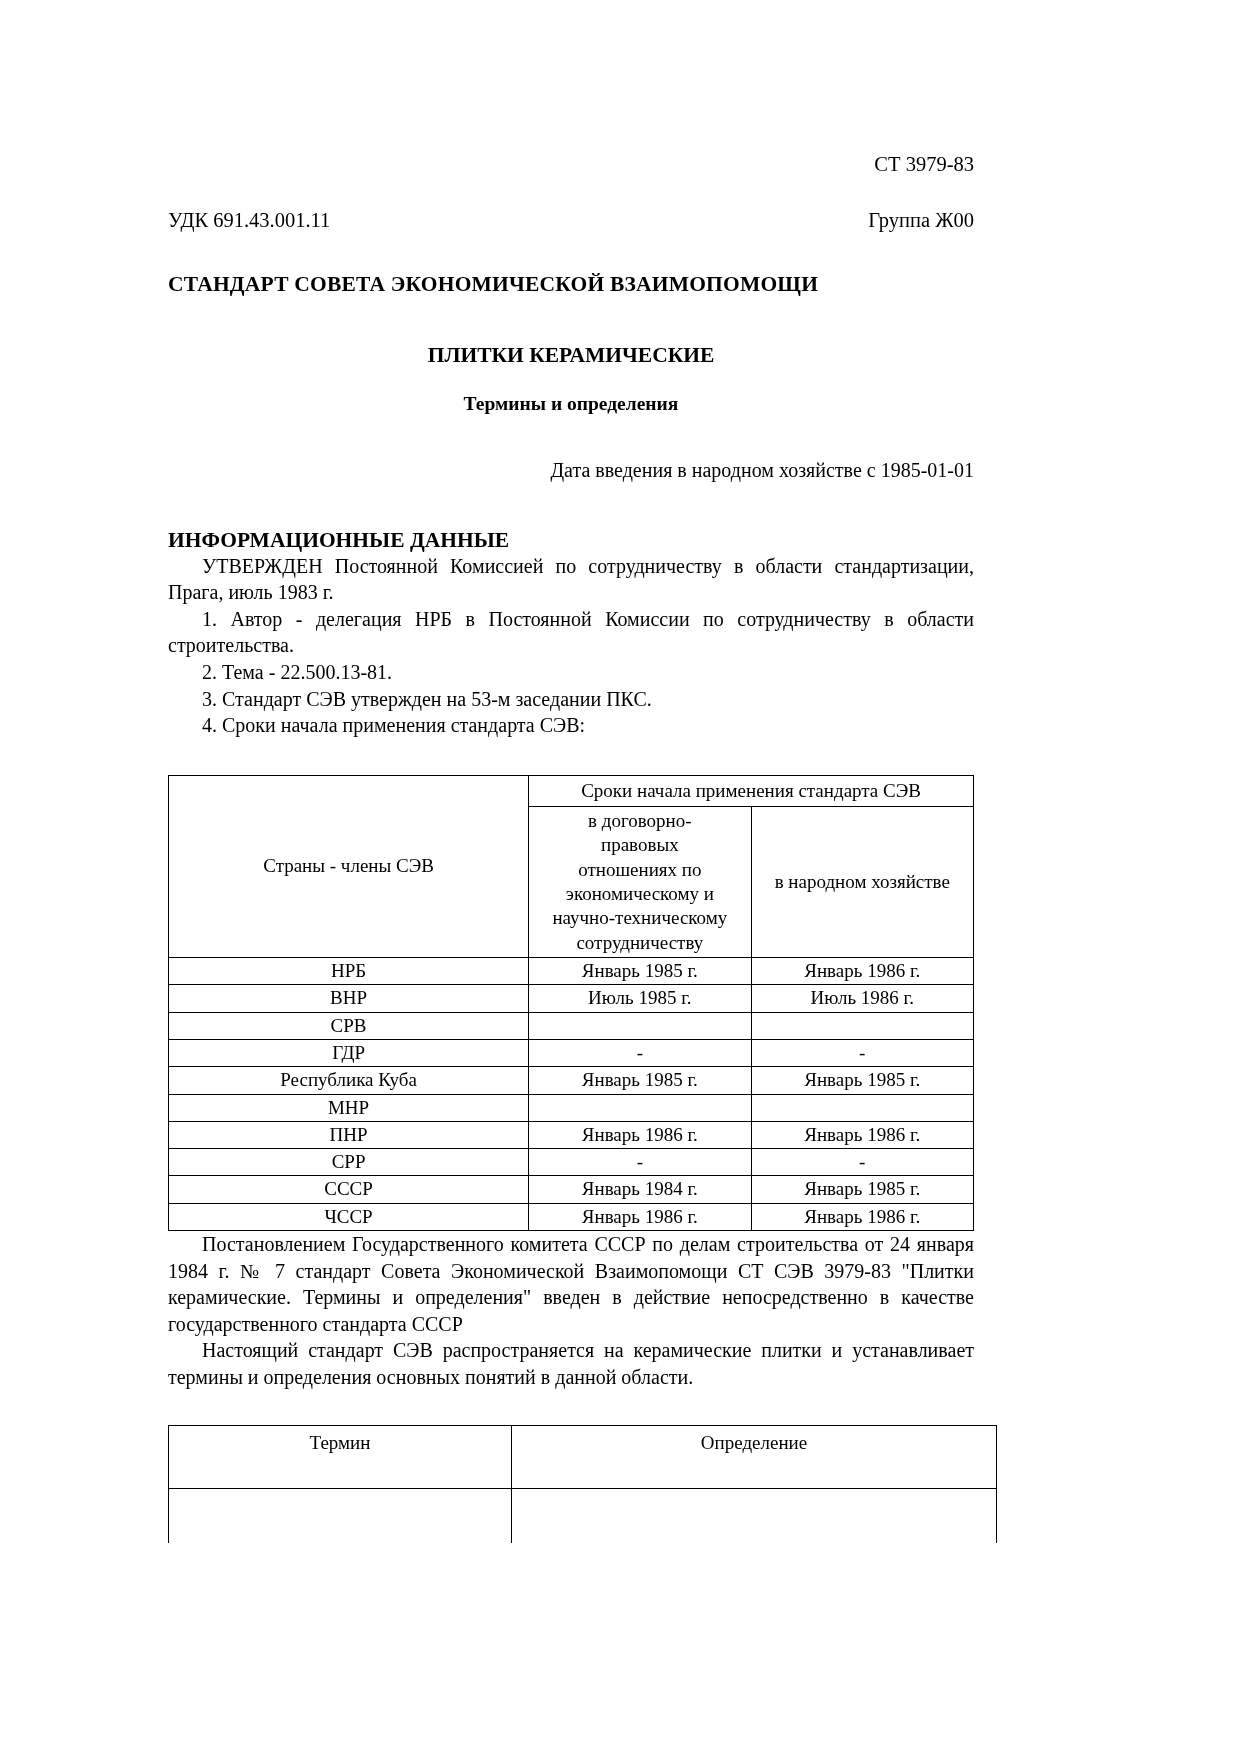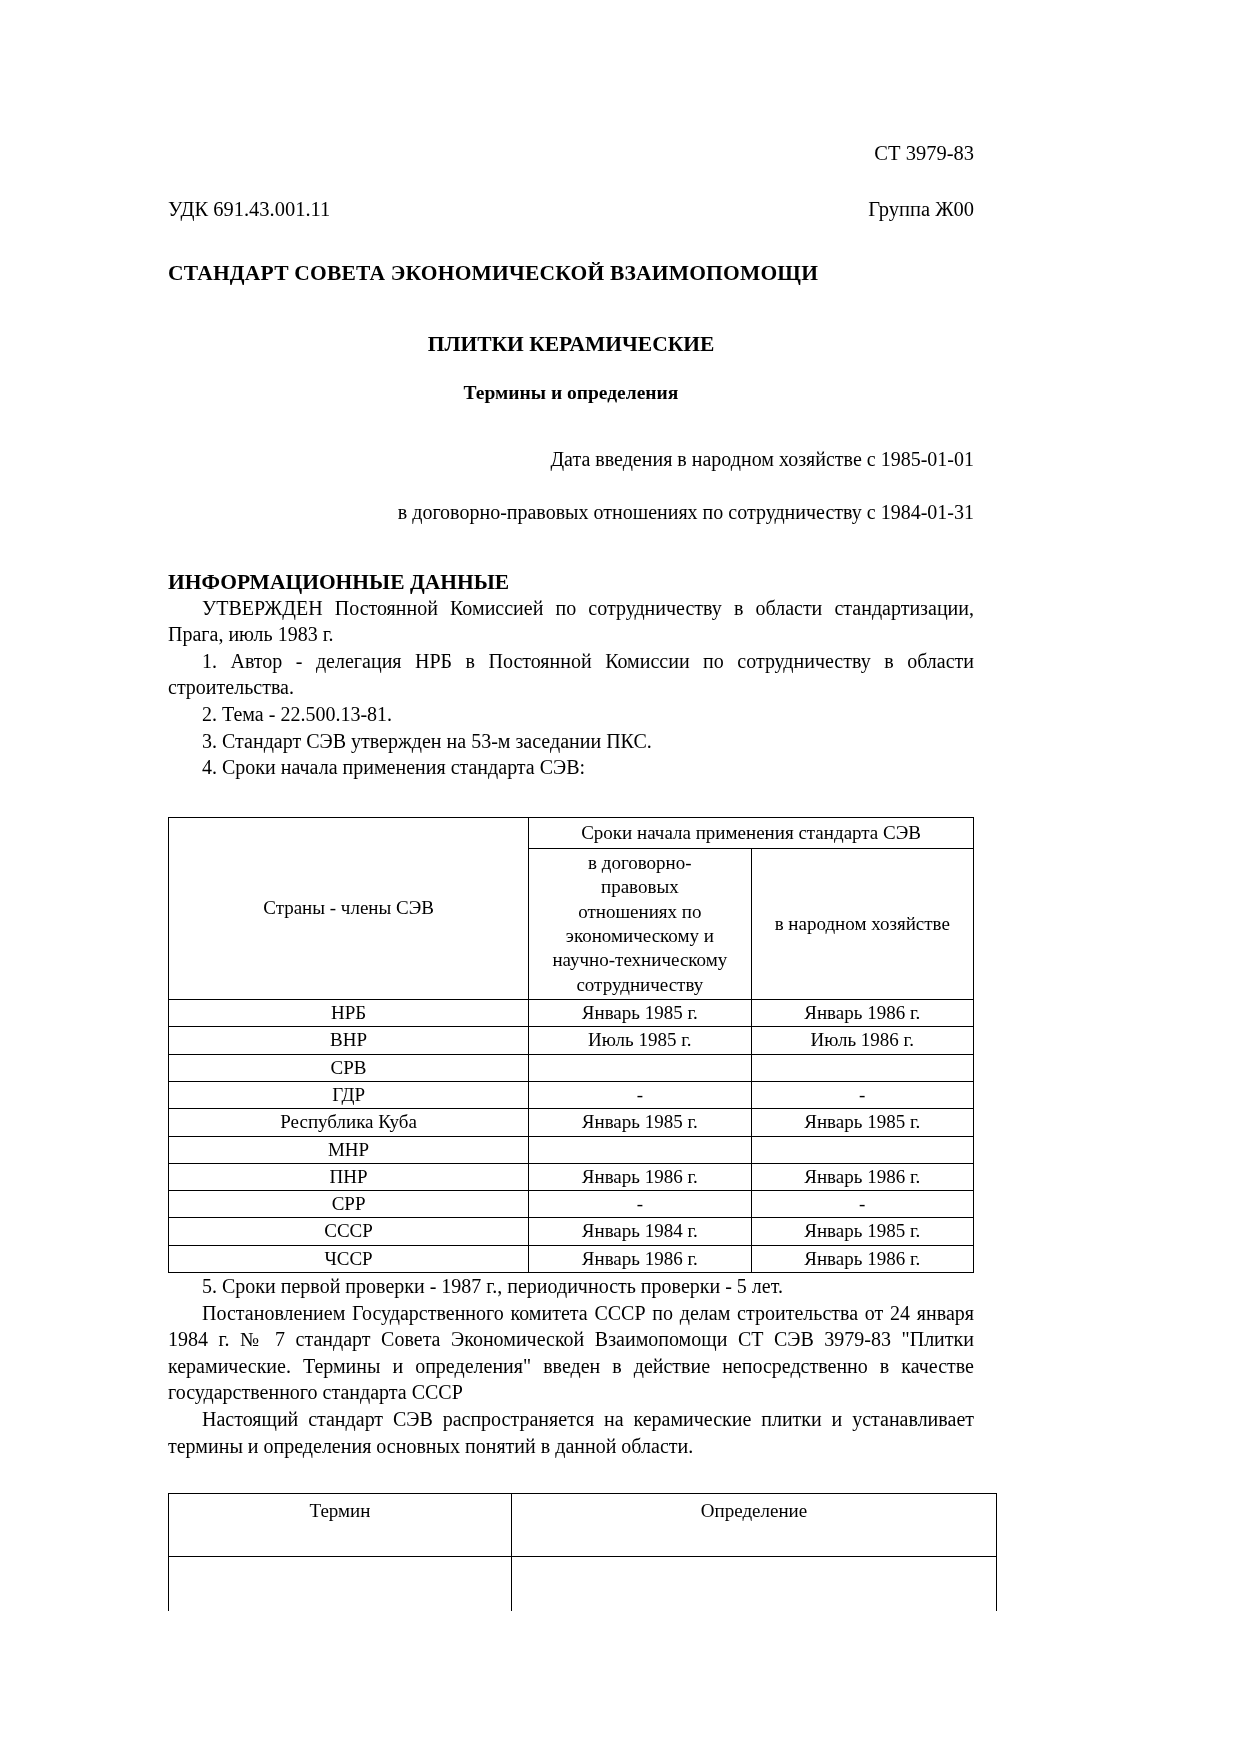--- a/index.html
+++ b/index.html
@@ -18,21 +18,21 @@
     height: 1755px;
     margin: 0 auto;
     background: #ffffff;
     box-sizing: border-box;
     padding: 0;
     overflow: hidden;
   }
   .content {
     position: absolute;
     left: 168px;
-    top: 5px;
+    top: 16px;
     width: 806px;
   }
 
   
   .doc-code-row {
     margin-top: 136px;
     text-align: right;
     font-size: 20.5px;
     line-height: 1.2;
   }
@@ -177,21 +177,20 @@
     <div class="udk-row">
       <span class="udk">УДК 691.43.001.11</span>
       <span class="group">Группа Ж00</span>
     </div>
 
     <div class="title-main">СТАНДАРТ СОВЕТА ЭКОНОМИЧЕСКОЙ ВЗАИМОПОМОЩИ</div>
     <div class="title-sub">ПЛИТКИ КЕРАМИЧЕСКИЕ</div>
     <div class="title-sub2">Термины и определения</div>
 
     <div class="date-line">Дата введения в народном хозяйстве с 1985-01-01</div>
-    <div class="date-line second">в договорно-правовых отношениях по сотрудничеству с 1984-01-31</div>
 
     <div class="info-heading">ИНФОРМАЦИОННЫЕ ДАННЫЕ</div>
 
     <p class="para j gap-34">УТВЕРЖДЕН Постоянной Комиссией по сотрудничеству в области стандартизации, Прага, июль 1983 г.</p>
 
     <p class="para gap-30">1. Автор - делегация НРБ в Постоянной Комиссии по сотрудничеству в области строительства.</p>
     <p class="para gap-30">2. Тема - 22.500.13-81.</p>
     <p class="para gap-30">3. Стандарт СЭВ утвержден на 53-м заседании ПКС.</p>
     <p class="para gap-30">4. Сроки начала применения стандарта СЭВ:</p>
 
@@ -253,21 +252,20 @@
           </tr>
           <tr>
             <td class="row-cell">ЧССР</td>
             <td class="row-cell">Январь 1986 г.</td>
             <td class="row-cell">Январь 1986 г.</td>
           </tr>
         </tbody>
       </table>
     </div>
 
-    <p class="para gap-40">5. Сроки первой проверки - 1987 г., периодичность проверки - 5 лет.</p>
 
     <p class="para j gap-30">Постановлением Государственного комитета СССР по делам строительства от 24 января 1984 г. № 7 стандарт Совета Экономической Взаимопомощи СТ СЭВ 3979-83 "Плитки керамические. Термины и определения" введен в действие непосредственно в качестве государственного стандарта СССР</p>
 
     <p class="para j gap-30">Настоящий стандарт СЭВ распространяется на керамические плитки и устанавливает термины и определения основных понятий в данной области.</p>
 
     <div class="table-wrap-bottom">
       <table class="term-table">
         <tbody>
           <tr>
             <td class="th-term">Термин</td>

